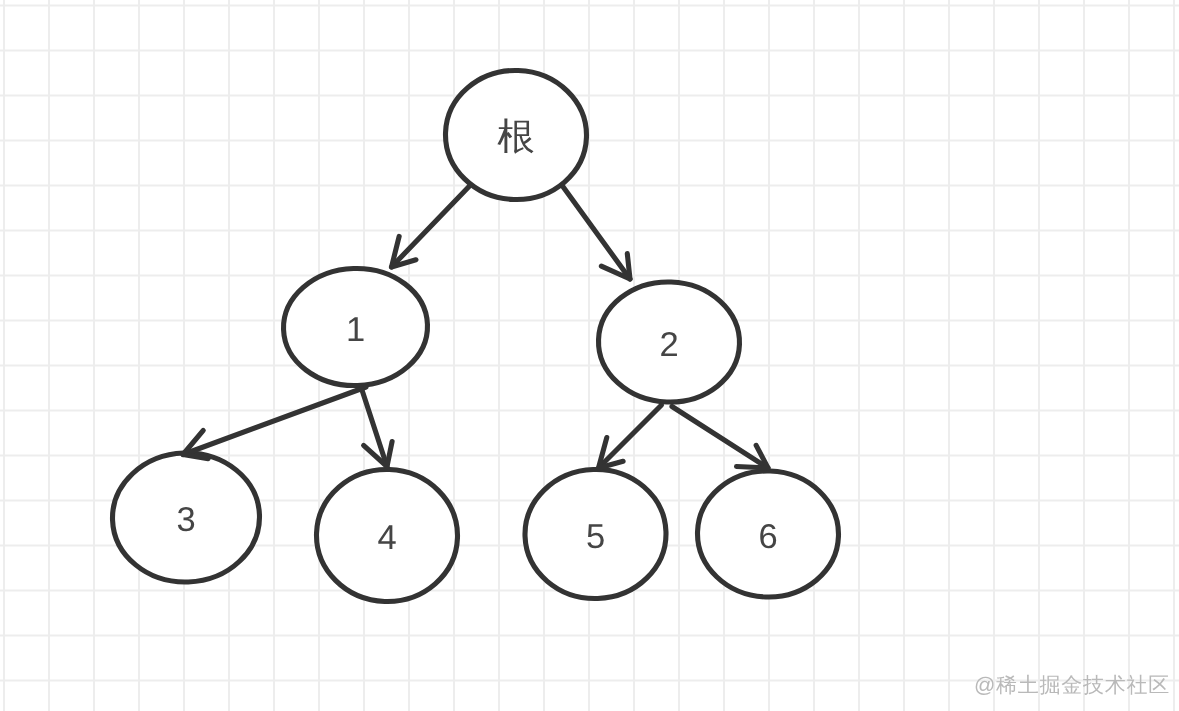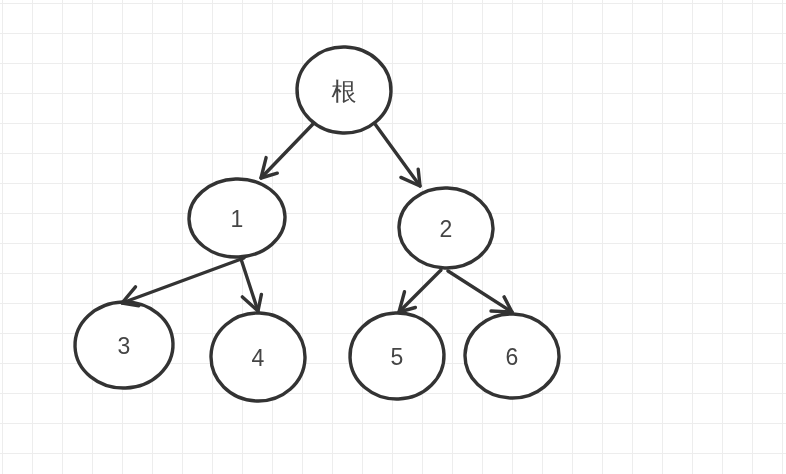--- a/index.html
+++ b/index.html
@@ -90,13 +90,14 @@
       </g>
       <g>
         <line x1="441" y1="270" x2="399" y2="312" stroke="#333333" stroke-width="3.4" stroke-linecap="round"></line>
         <path d="M 404.5 291.7 L 399 312 L 415.4 307.5" fill="none" stroke="#333333" stroke-width="3.4" stroke-linecap="round" stroke-linejoin="round"></path>
       </g>
       <g>
         <line x1="448" y1="271" x2="512" y2="312" stroke="#333333" stroke-width="3.4" stroke-linecap="round"></line>
         <path d="M 491.0 311.0 L 512 312 L 504.1 296.9" fill="none" stroke="#333333" stroke-width="3.4" stroke-linecap="round" stroke-linejoin="round"></path>
       </g>
     </svg>
+  <div class="watermark" style="color: rgb(185, 185, 185);">@稀土掘金技术社区</div>
 </div>
 
 </body></html>

